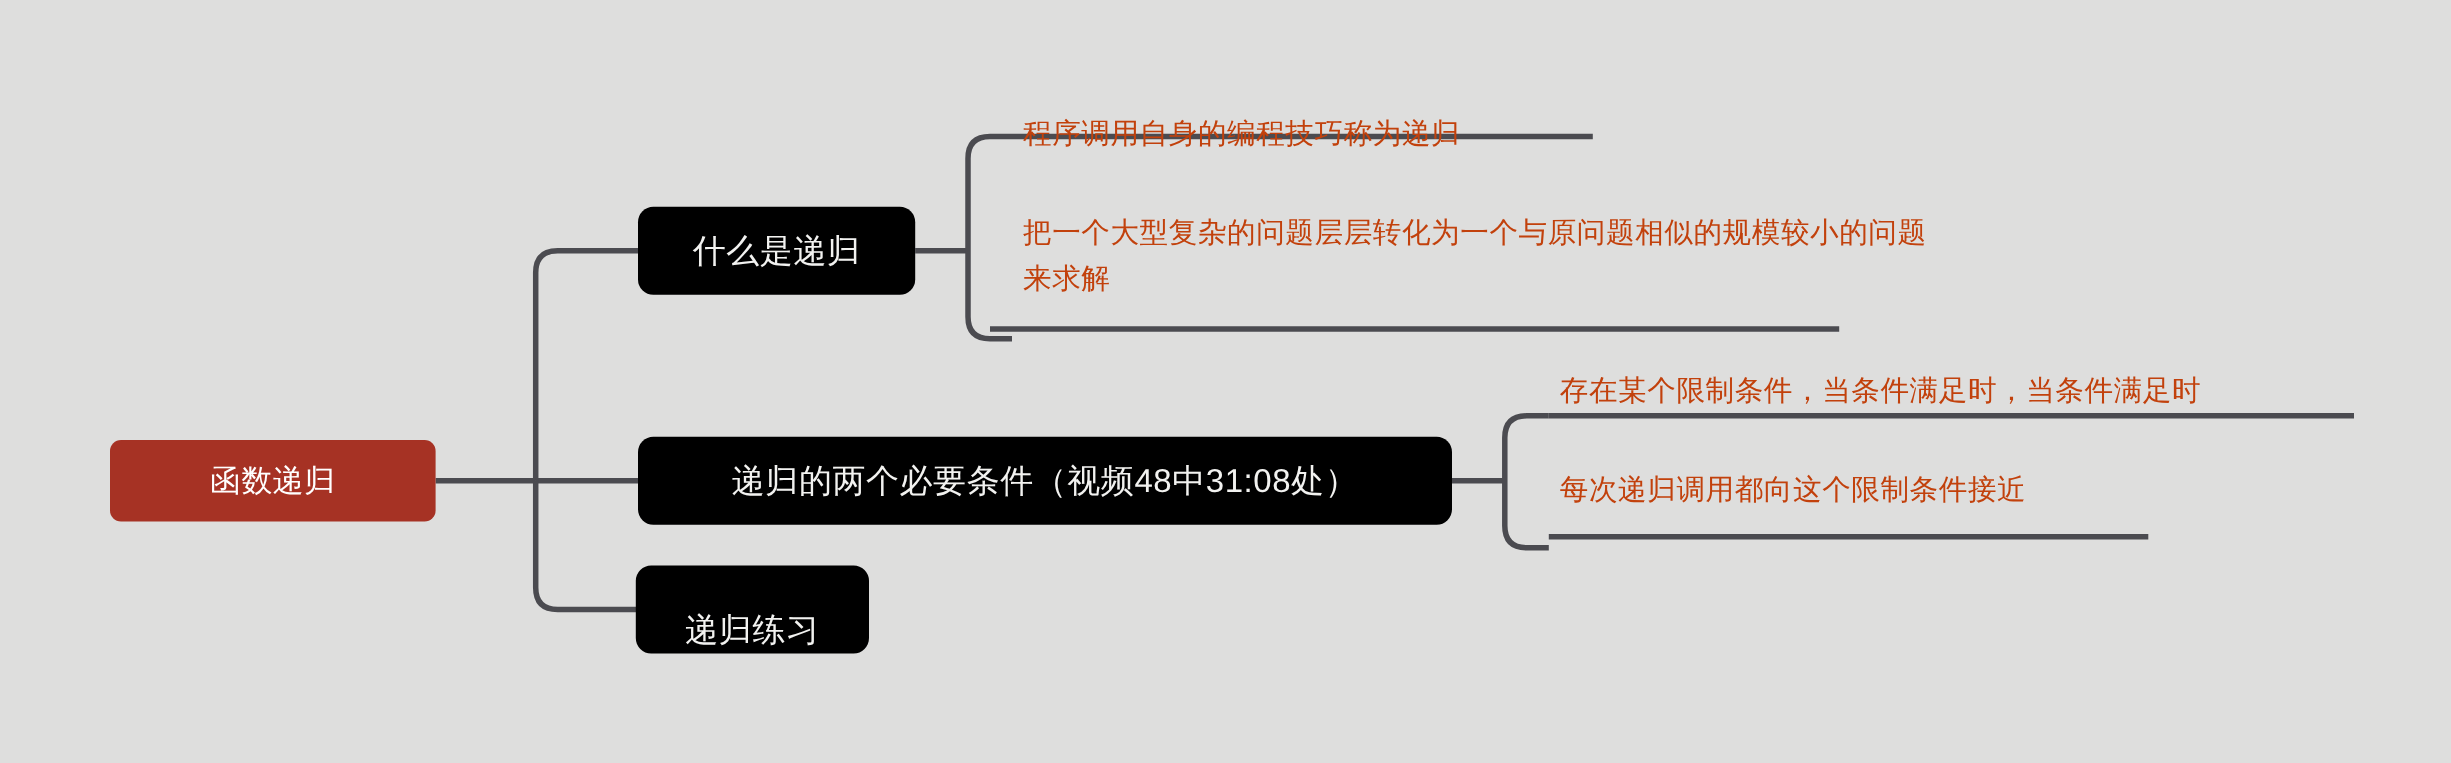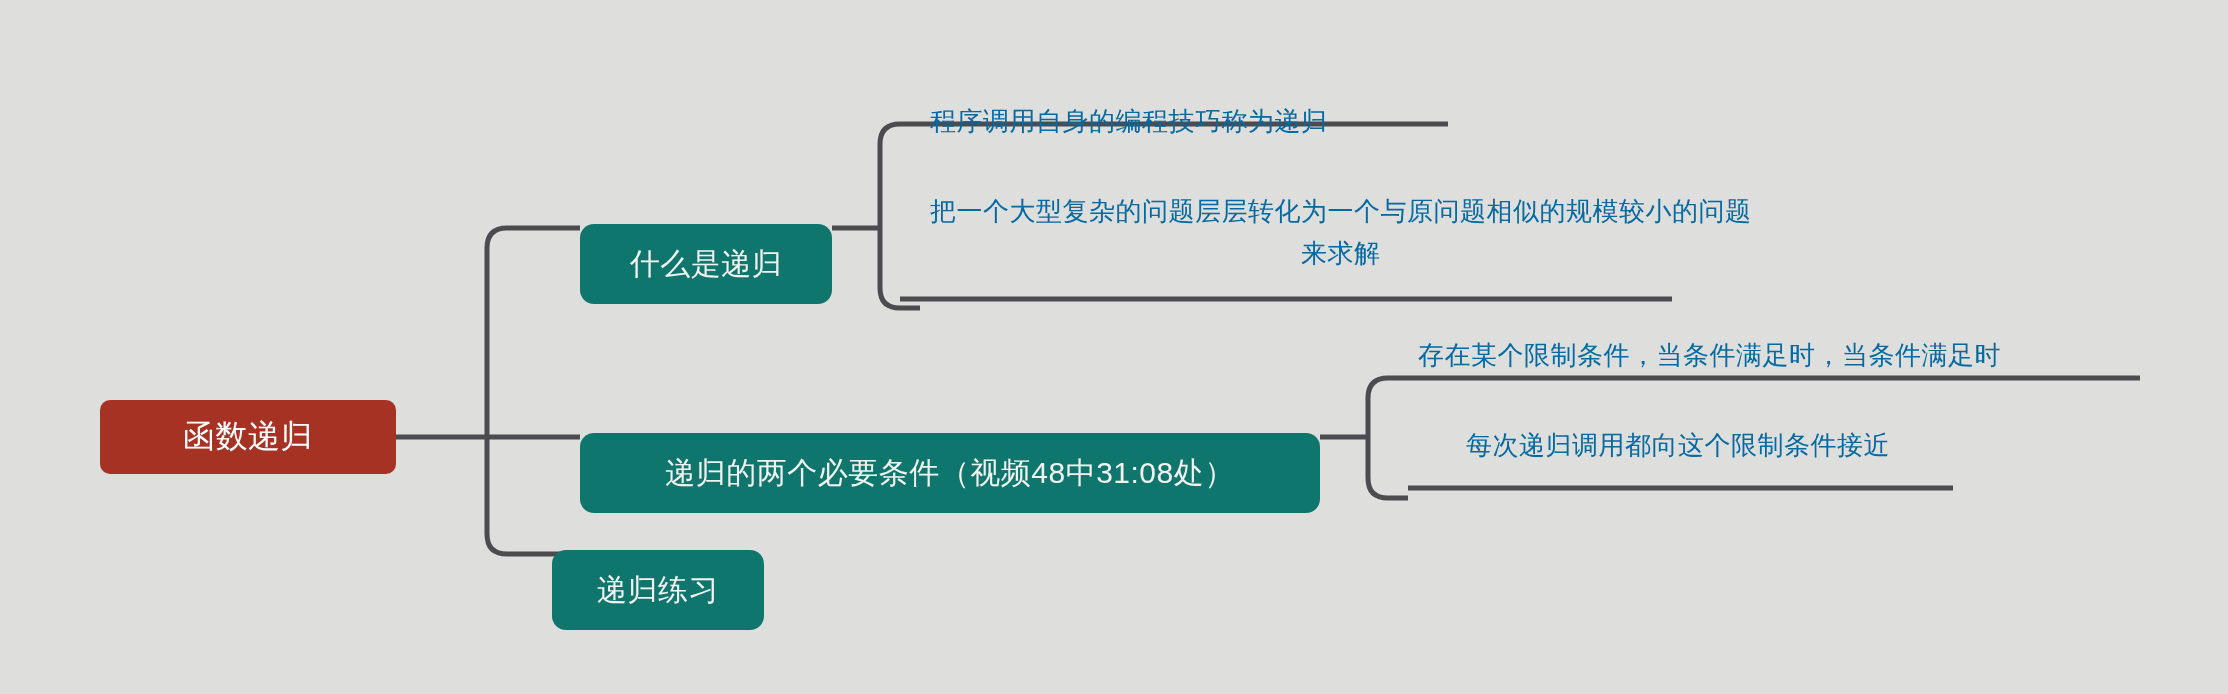--- a/index.html
+++ b/index.html
@@ -40,40 +40,38 @@
     align-items: center;
     justify-content: center;
     border-radius: 12px;
     white-space: nowrap;
     letter-spacing: 0.5px;
   }
 
   .node-root {
     background: #a63224;
     color: #ffffff;
-    font-size: 32px;
+    font-size: 28px;
     border-radius: 10px;
   }
 
   .node-branch {
-    background: #0f766e;
+    background: #000000;
     color: #f2f2f0;
     font-size: 30px;
     border-radius: 14px;
-    margin-top: 36px;
   }
 
   .leaf {
     position: absolute;
-    color: #0369a1;
+    color: #c2410c;
     font-size: 26px;
     line-height: 42px;
     white-space: pre-line;
     letter-spacing: 0.5px;
-    text-align: center;
   }
 </style>
 </head>
 <body>
 
 <div id="mindmap-canvas">
 
   <svg id="connectors" viewBox="0 0 2228 694" width="2228" height="694" xmlns="http://www.w3.org/2000/svg">
     <g fill="none" stroke="#4b4b50" stroke-width="5" stroke-linecap="butt">
 
@@ -110,19 +108,19 @@
 
   <div class="leaf" style="left:930px; top:190px;">把一个大型复杂的问题层层转化为一个与原问题相似的规模较小的问题
 来求解</div>
 
   <div class="node node-branch" style="left:580px; top:397px; width:740px; height:80px;text-align:right;">
     <span>递归的两个必要条件（视频48中31:08处）</span>
   </div>
 
   <div class="leaf" style="left:1418px; top:334px;">存在某个限制条件，当条件满足时，当条件满足时</div>
 
-  <div class="leaf" style="left:1418px; top:424px;margin-left:48px;">每次递归调用都向这个限制条件接近</div>
+  <div class="leaf" style="left:1418px; top:424px;">每次递归调用都向这个限制条件接近</div>
 
-  <div class="node node-branch" style="left:552px; top:514px; width:212px; height:80px;">
+  <div class="node node-branch" style="left:578px; top:514px; width:212px; height:80px;align-items:flex-end;">
     <span>递归练习</span>
   </div>
 
 </div>
 
 </body></html>

